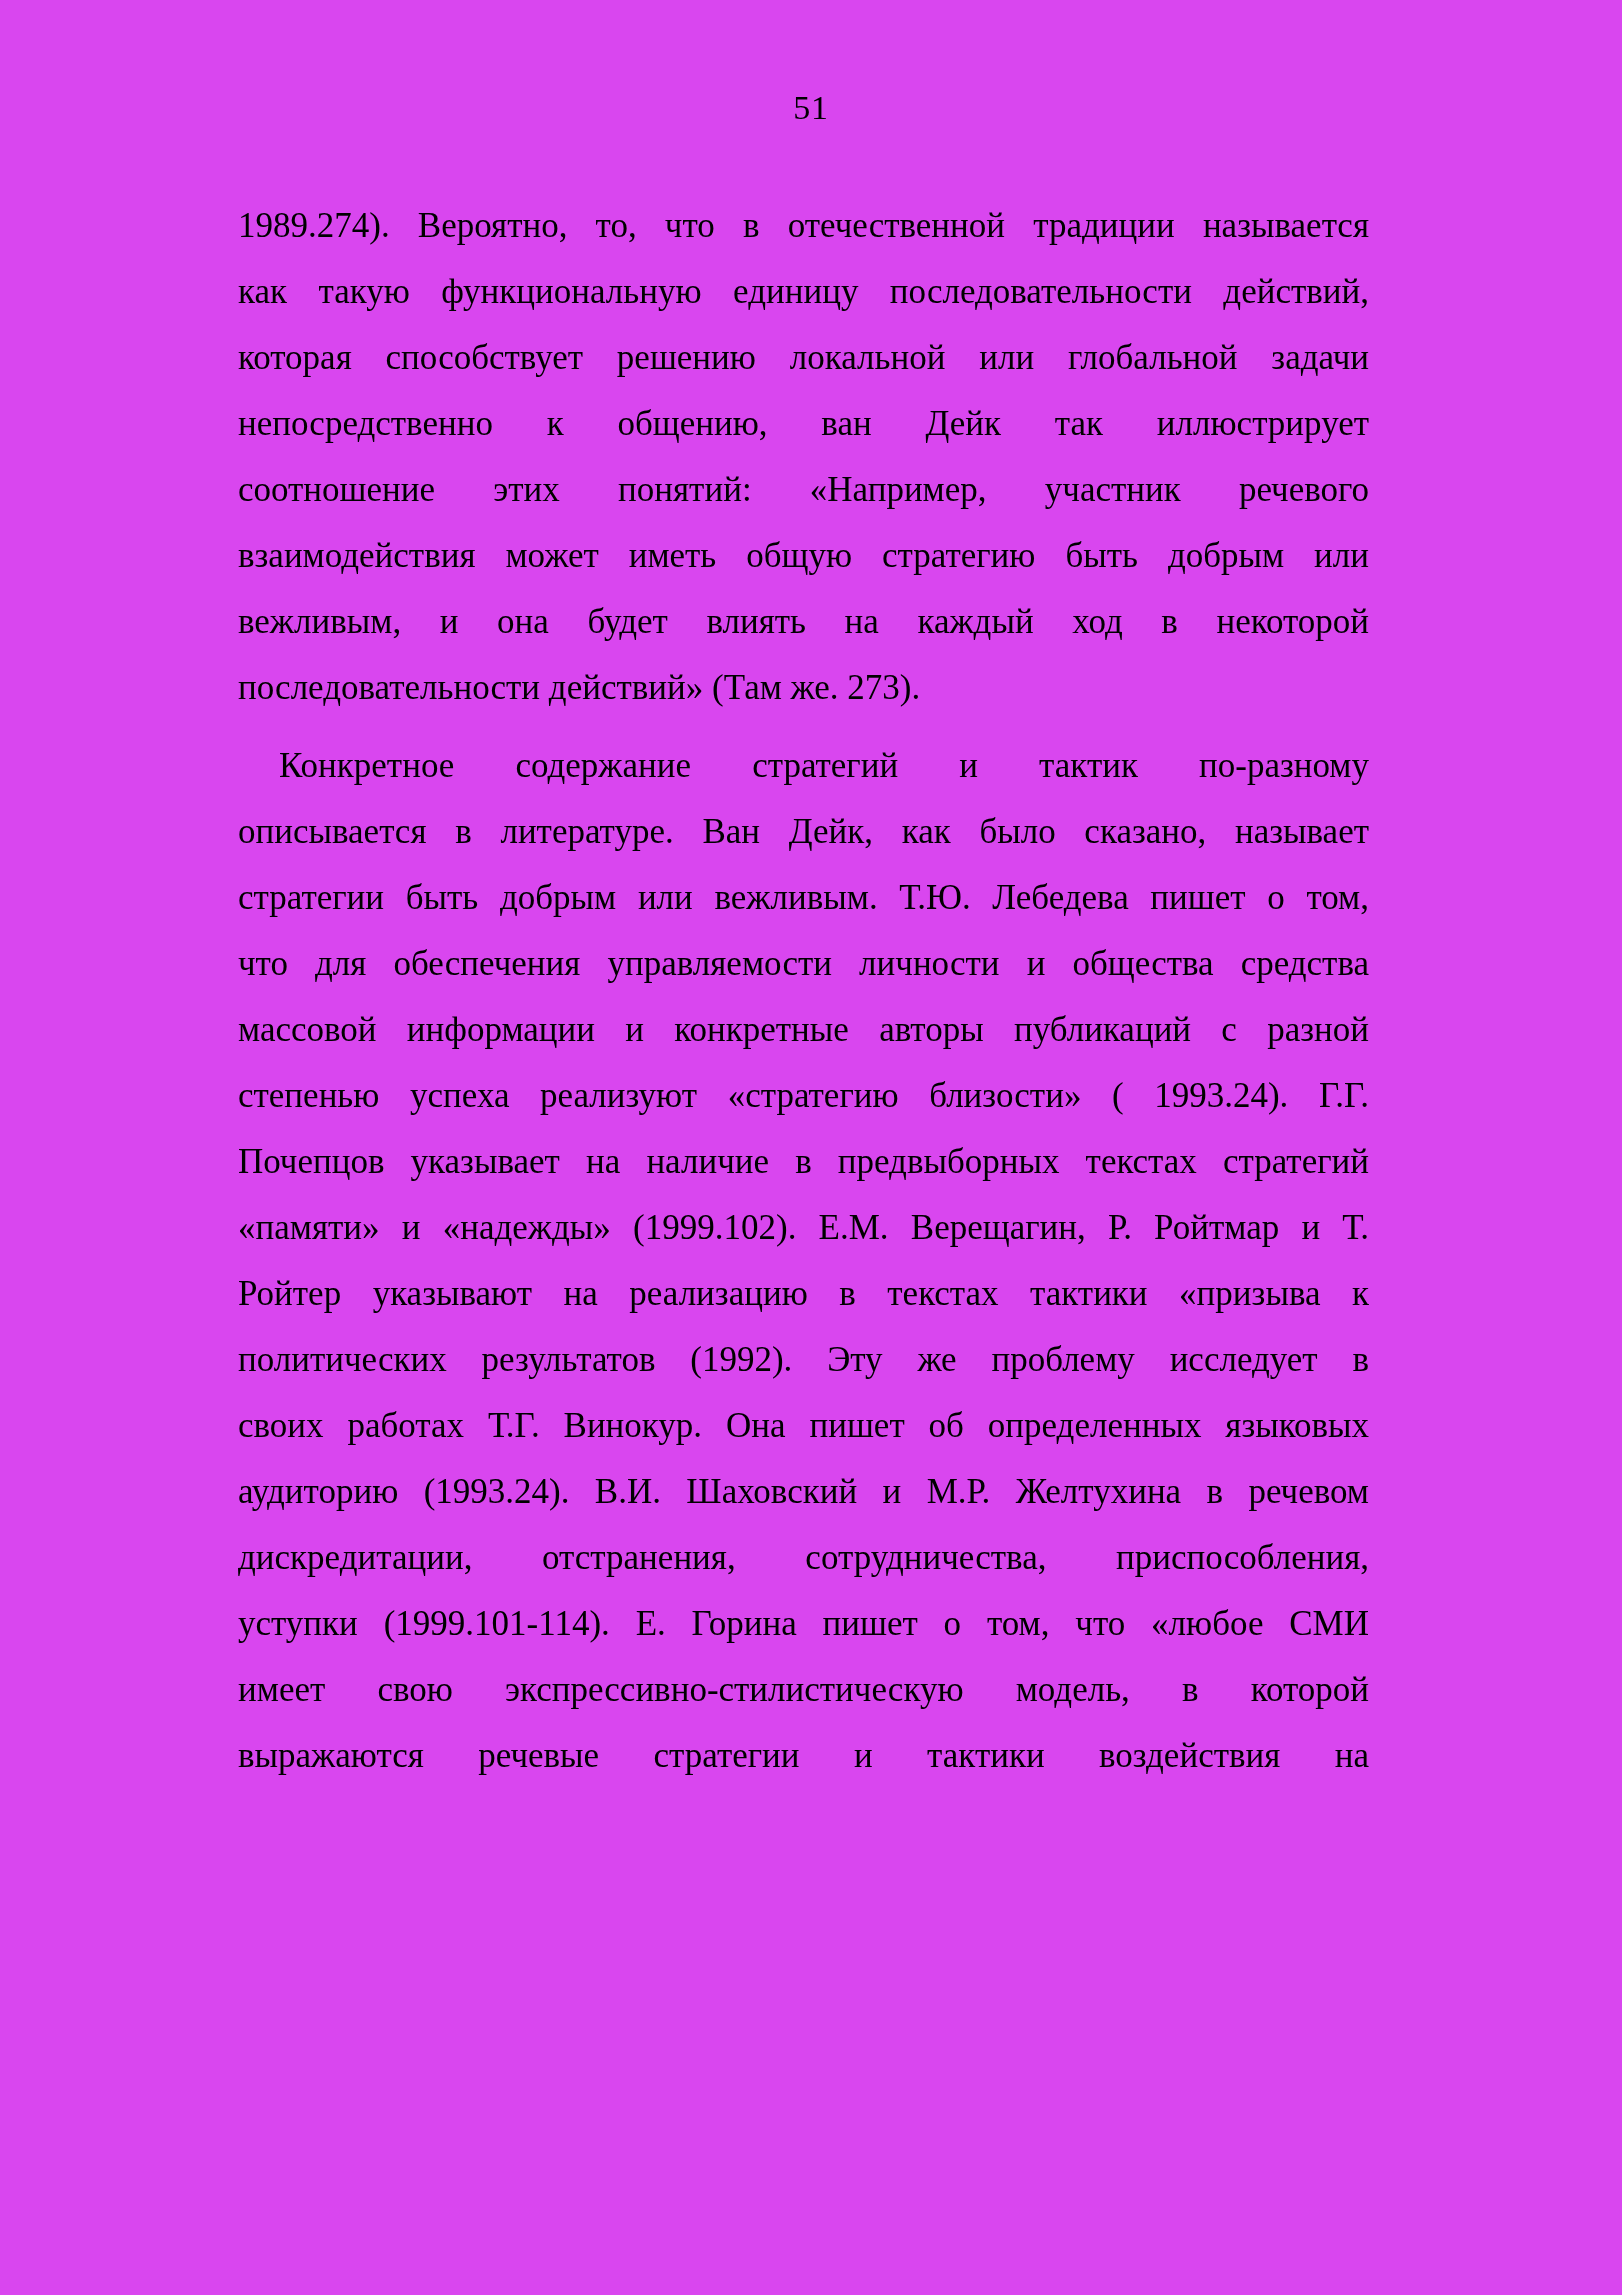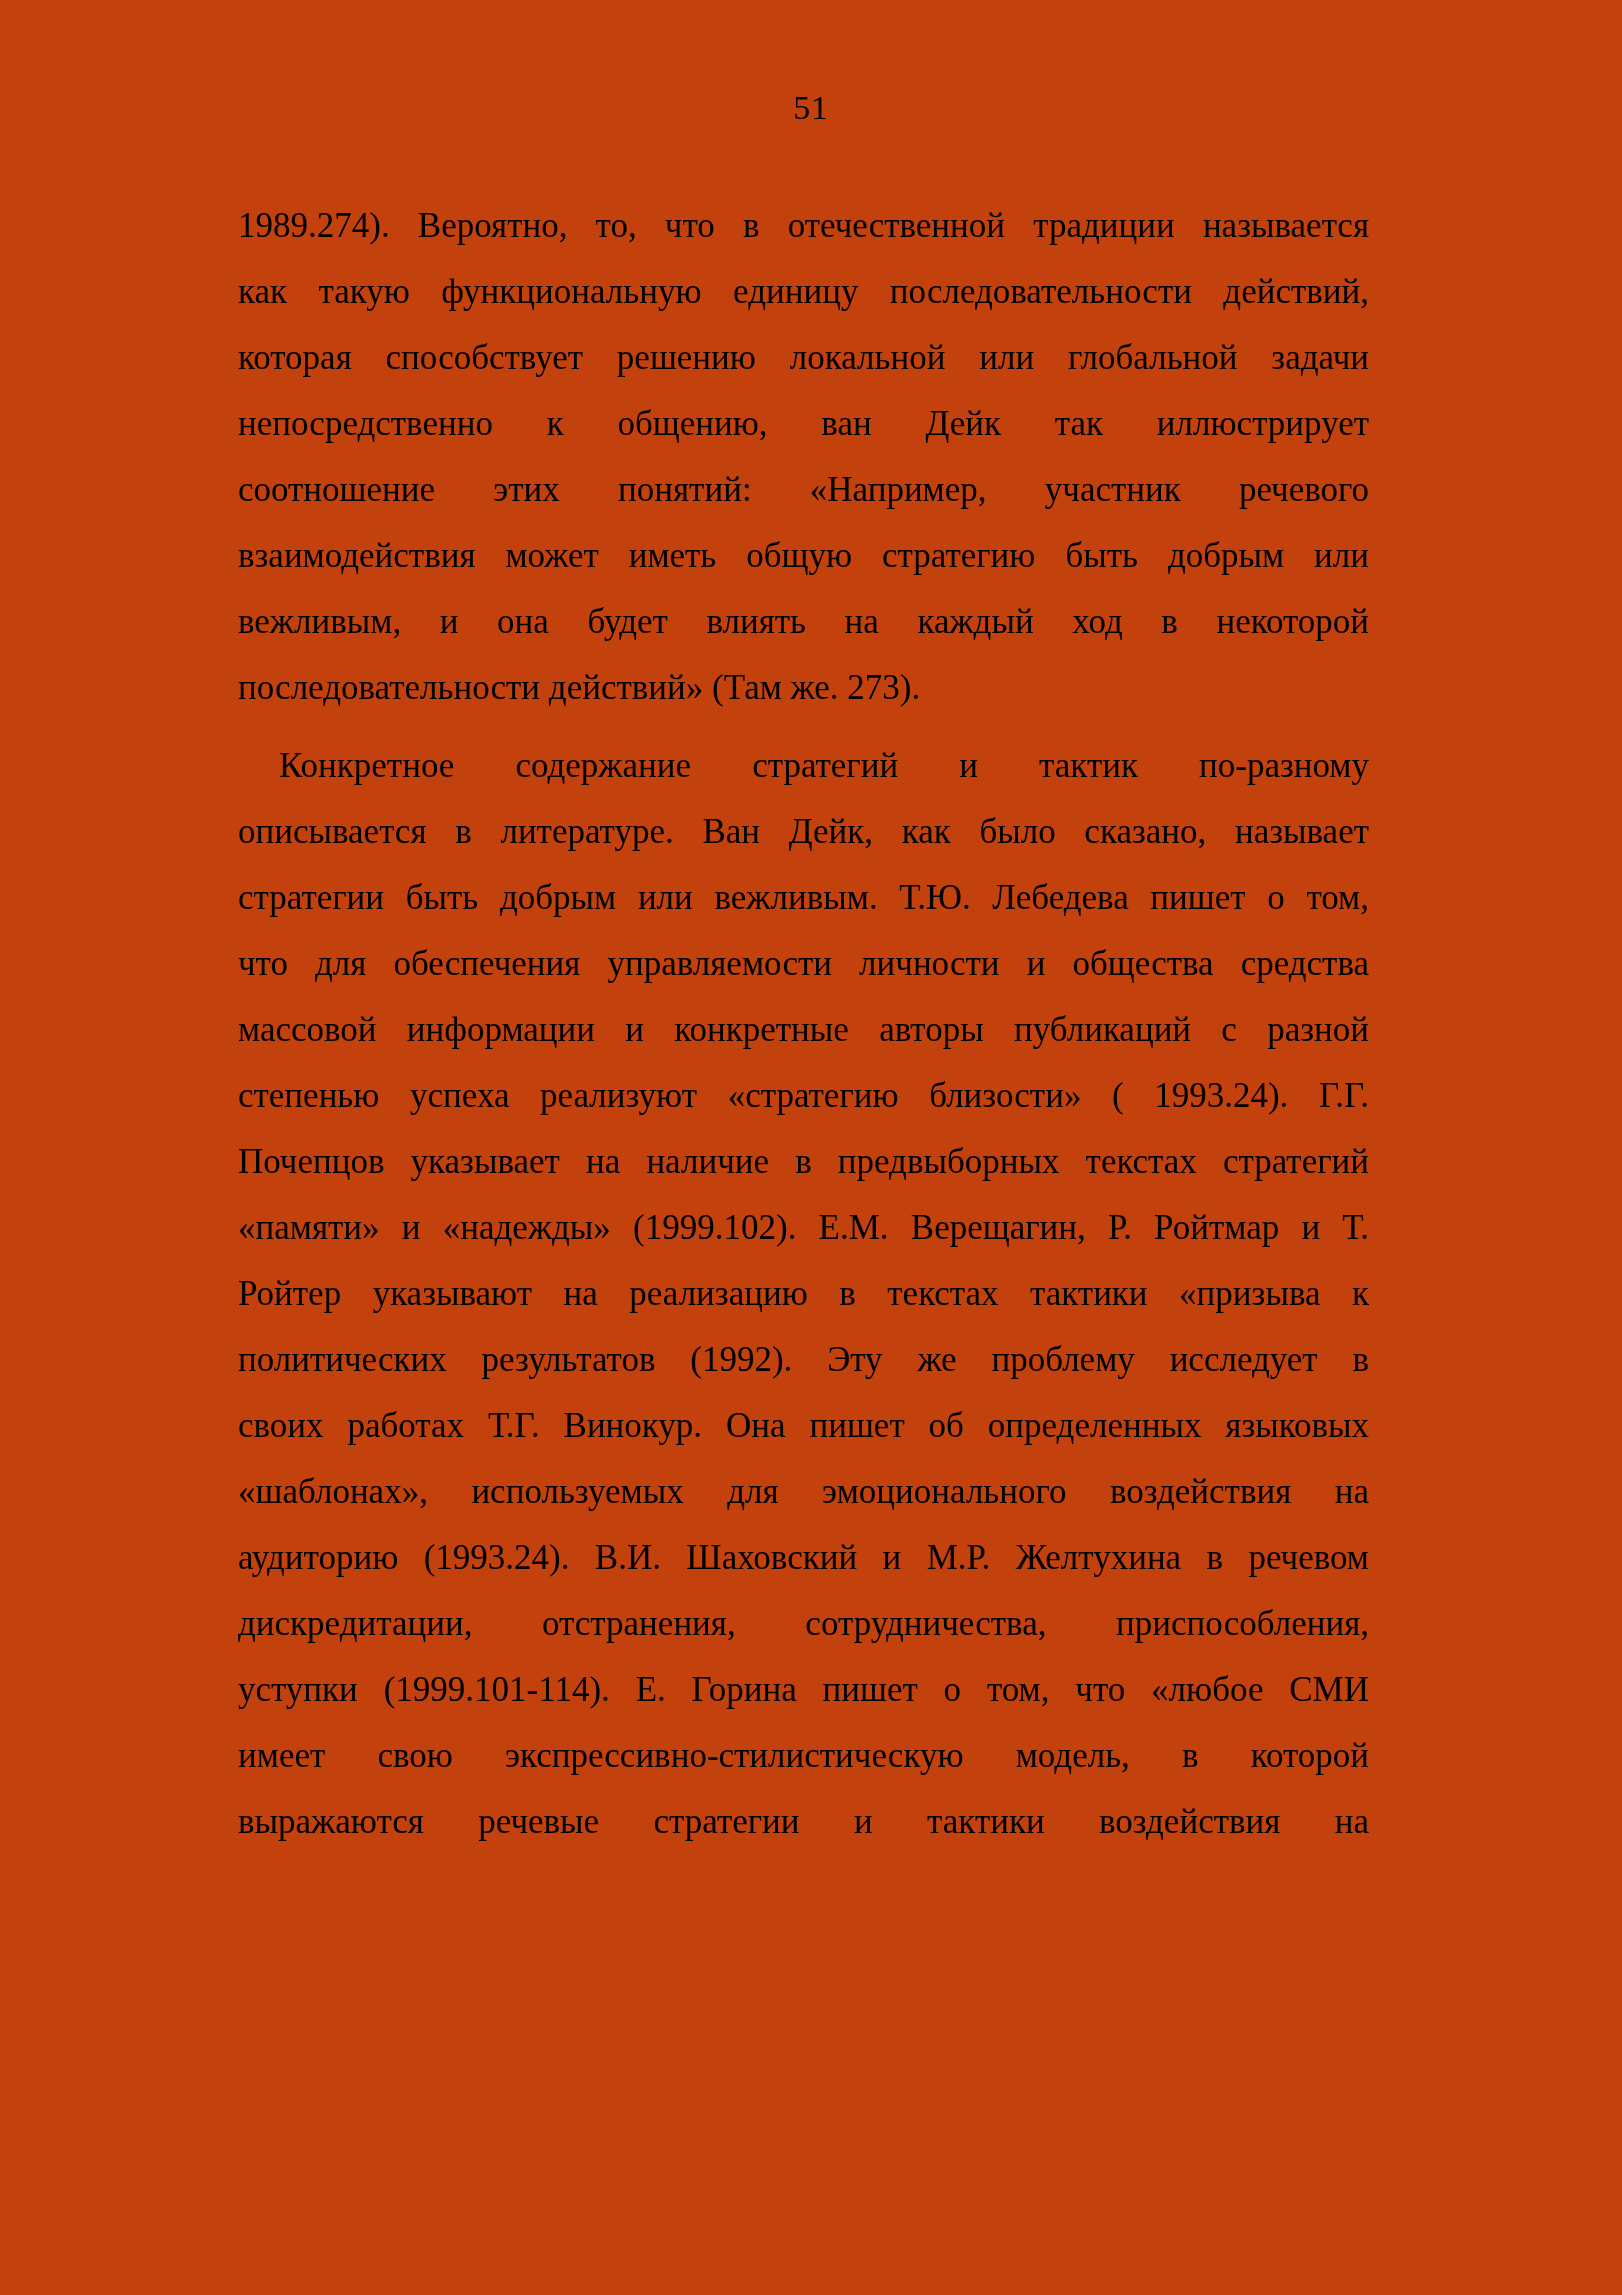--- a/index.html
+++ b/index.html
@@ -4,21 +4,21 @@
 <style>
   html, body {
     margin: 0;
     padding: 0;
     background: #ffffff;
   }
   .page {
     position: relative;
     width: 1622px;
     height: 2295px;
-    background: #c2410c;
+    background: #d946ef;
     color: #000000;
     font-family: "Liberation Serif", "DejaVu Serif", serif;
     overflow: hidden;
   }
   .page-number {
     position: absolute;
     top: 88px;
     left: 0;
     width: 1622px;
     text-align: center;
@@ -82,21 +82,20 @@
         <div class="line"><span>описывается в литературе. Ван Дейк, как было сказано, называет</span></div>
         <div class="line"><span>стратегии быть добрым или вежливым. Т.Ю. Лебедева пишет о том,</span></div>
         <div class="line"><span>что для обеспечения управляемости личности и общества средства</span></div>
         <div class="line"><span>массовой информации и конкретные авторы публикаций с разной</span></div>
         <div class="line"><span>степенью успеха реализуют «стратегию близости» ( 1993.24). Г.Г.</span></div>
         <div class="line"><span>Почепцов указывает на наличие в предвыборных текстах стратегий</span></div>
         <div class="line"><span>«памяти» и «надежды» (1999.102). Е.М. Верещагин, Р. Ройтмар и Т.</span></div>
         <div class="line"><span>Ройтер указывают на реализацию в текстах тактики «призыва к</span></div>
         <div class="line"><span>политических результатов (1992). Эту же проблему исследует в</span></div>
         <div class="line"><span>своих работах Т.Г. Винокур. Она пишет об определенных языковых</span></div>
-        <div class="line"><span>«шаблонах», используемых для эмоционального воздействия на</span></div>
         <div class="line"><span>аудиторию (1993.24). В.И. Шаховский и М.Р. Желтухина в речевом</span></div>
         <div class="line"><span>дискредитации, отстранения, сотрудничества, приспособления,</span></div>
         <div class="line"><span>уступки (1999.101-114). Е. Горина пишет о том, что «любое СМИ</span></div>
         <div class="line"><span>имеет свою экспрессивно-стилистическую модель, в которой</span></div>
         <div class="line"><span>выражаются речевые стратегии и тактики воздействия на</span></div>
       </div>
     </div>
 </div>
 
 

